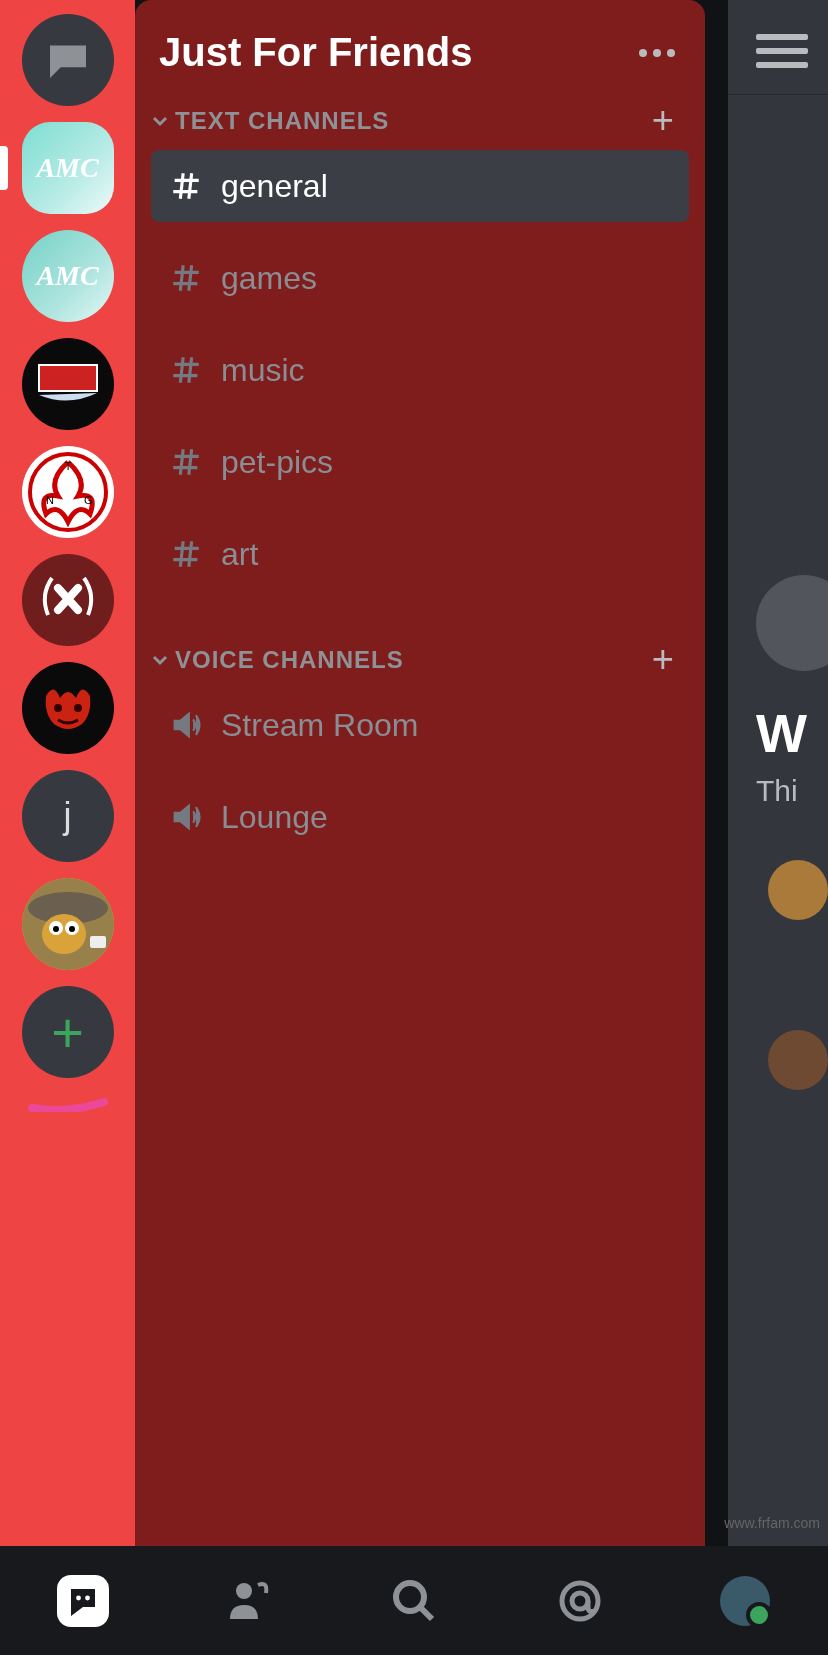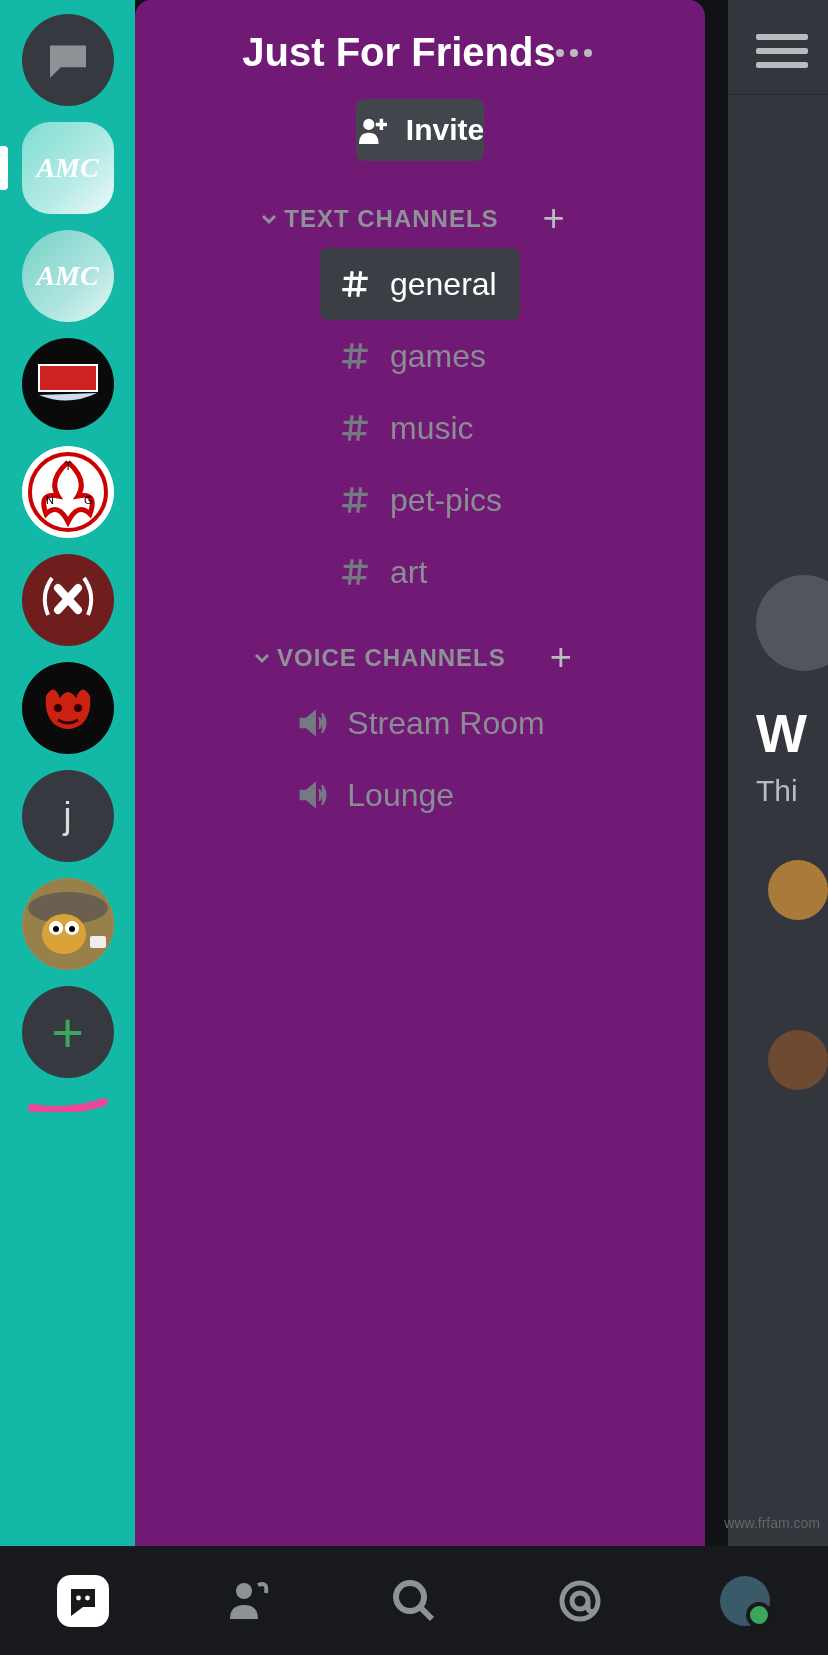--- a/index.html
+++ b/index.html
@@ -12,21 +12,21 @@
       overflow: hidden;
       position: relative;
     }
     .app-wrapper {
       display: flex;
       height: 1546px;
     }
     
     .server-rail {
       width: 135px;
-      background: #14b8a6;
+      background: #ef4444;
       display: flex;
       flex-direction: column;
       align-items: center;
       padding-top: 14px;
       gap: 16px;
     }
     .server-pill {
       position: absolute;
       left: 0;
       width: 8px;
@@ -55,27 +55,26 @@
     .server-icon.dm { background: #36393f; }
     .server-icon.add { color: #3ba55d; font-size: 56px; font-weight: 400; }
     .pink-squiggle {
       width: 80px;
       height: 14px;
       margin-top: 4px;
     }
     
     .channel-panel {
       width: 570px;
-      background: #701a75;
+      background: #7f1d1d;
       border-radius: 16px 16px 0 0;
       margin-top: 0;
       display: flex;
       flex-direction: column;
       padding: 30px 16px 0 16px;
-      align-items: center;
     }
     .server-header {
       display: flex;
       align-items: center;
       justify-content: space-between;
       padding: 0 14px 24px 8px;
     }
     .server-title {
       font-size: 40px;
       font-weight: 700;
@@ -115,21 +114,21 @@
     .channel-item {
       display: flex;
       align-items: center;
       gap: 18px;
       padding: 0 18px;
       height: 72px;
       border-radius: 8px;
       font-size: 32px;
       color: #8a8d93;
       cursor: pointer;
-      margin-bottom: 0;
+      margin-bottom: 20px;
     }
     .channel-item.active {
       background: #3b3e45;
       color: #fff;
       font-weight: 500;
     }
     .hash-icon, .voice-icon { width: 34px; height: 34px; fill: #757982; flex-shrink:0; }
     .channel-item.active .hash-icon { fill: #8e9297; }
     .channel-list { margin-bottom: 28px; }
     
@@ -262,28 +261,20 @@
 
   <div class="channel-panel">
     <div class="server-header">
       <div class="server-title">Just For Friends</div>
       <div class="ellipsis-icon">
           <span></span>
           <span></span>
           <span></span>
         </div>
     </div>
-    <div class="invite-btn">
-      <svg width="34" height="28" viewBox="0 0 24 20">
-          <circle cx="9" cy="6" r="4" fill="#fff"></circle>
-          <path d="M2 20 Q2 12 9 12 Q16 12 16 20 Z" fill="#fff"></path>
-          <path d="M18 2 v8 M14 6 h8" stroke="#fff" stroke-width="2.5"></path>
-        </svg>
-      <span>Invite</span>
-    </div>
 
     <div class="category-header">
       <div class="category-left">
         <svg class="chevron" viewBox="0 0 12 12">
             <path d="M2 4 L6 8 L10 4" stroke="#8e9297" stroke-width="2" fill="none"></path>
           </svg>
         <span>TEXT CHANNELS</span>
       </div>
       <div class="plus-btn">+</div>
     </div>

